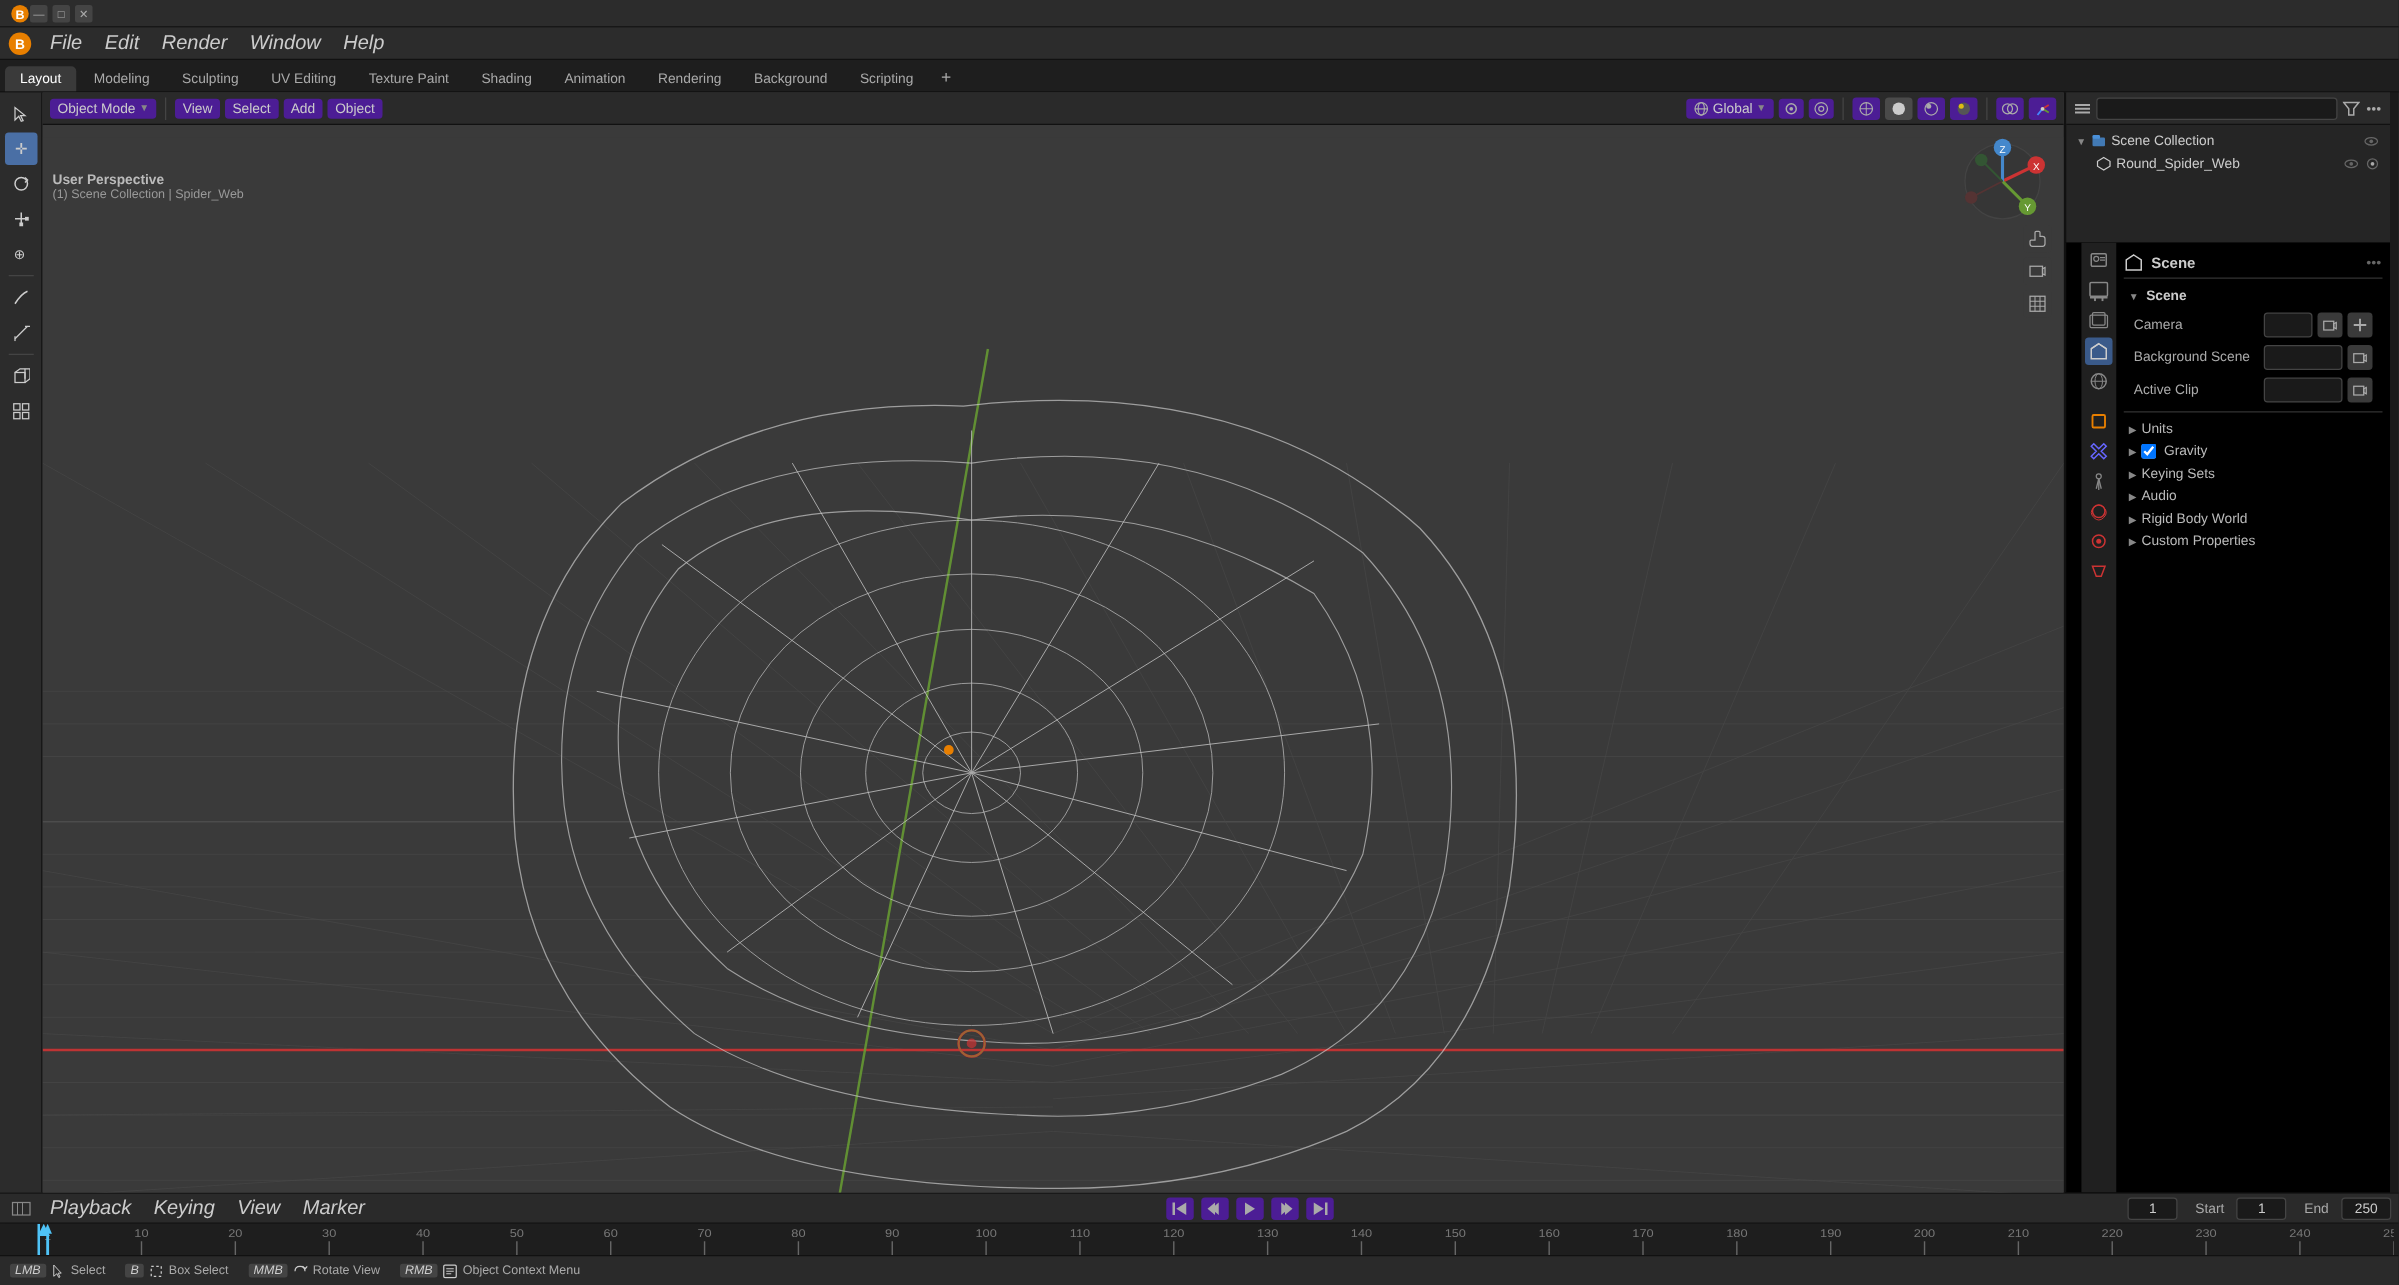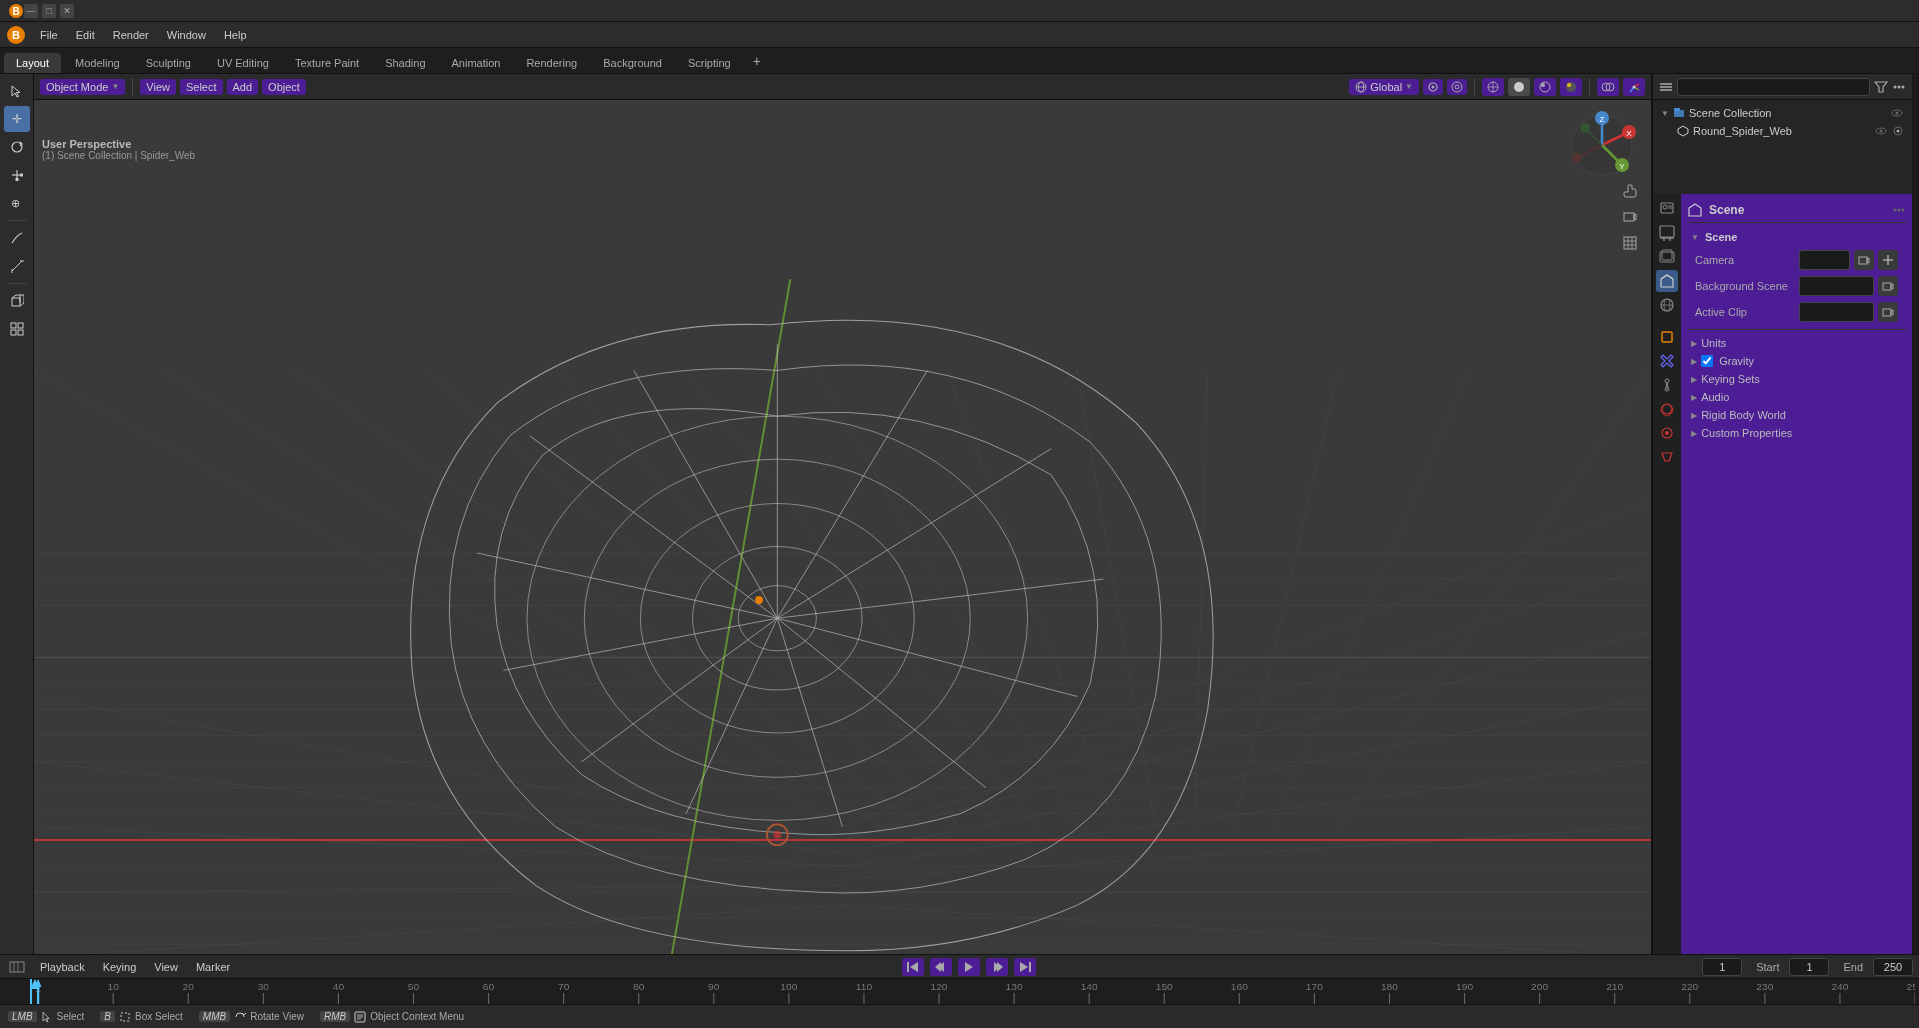--- a/index.html
+++ b/index.html
@@ -37,24 +37,25 @@
       height: 26px;
       background: #2c2c2c;
       display: flex;
       align-items: center;
       padding: 0 6px;
       gap: 2px;
       border-bottom: 1px solid #111;
     }
     .menu-item {
       padding: 2px 8px;
-      font-size: 11px;
+      font-size: 16px;
       color: #ccc;
       cursor: pointer;
       border-radius: 3px;
+      font-style: italic;
     }
 
     
     #workspace-tabs {
       height: 26px;
       background: #1e1e1e;
       display: flex;
       align-items: flex-end;
       padding: 0 4px;
       border-bottom: 1px solid #111;
@@ -211,24 +212,25 @@
       align-items: center;
       padding: 2px 4px 2px 20px;
       cursor: pointer;
       border-radius: 2px;
       gap: 4px;
     }
 
     
     #properties {
       width: 260px;
-      background: #4c1d95;
+      background: #000000;
       border-left: 1px solid #111;
       display: flex;
       flex-direction: column;
+      padding-left: 12px;
     }
     #properties-tabs {
       width: 28px;
       background: #202020;
       display: flex;
       flex-direction: column;
       align-items: center;
       padding: 4px 0;
       gap: 2px;
     }

